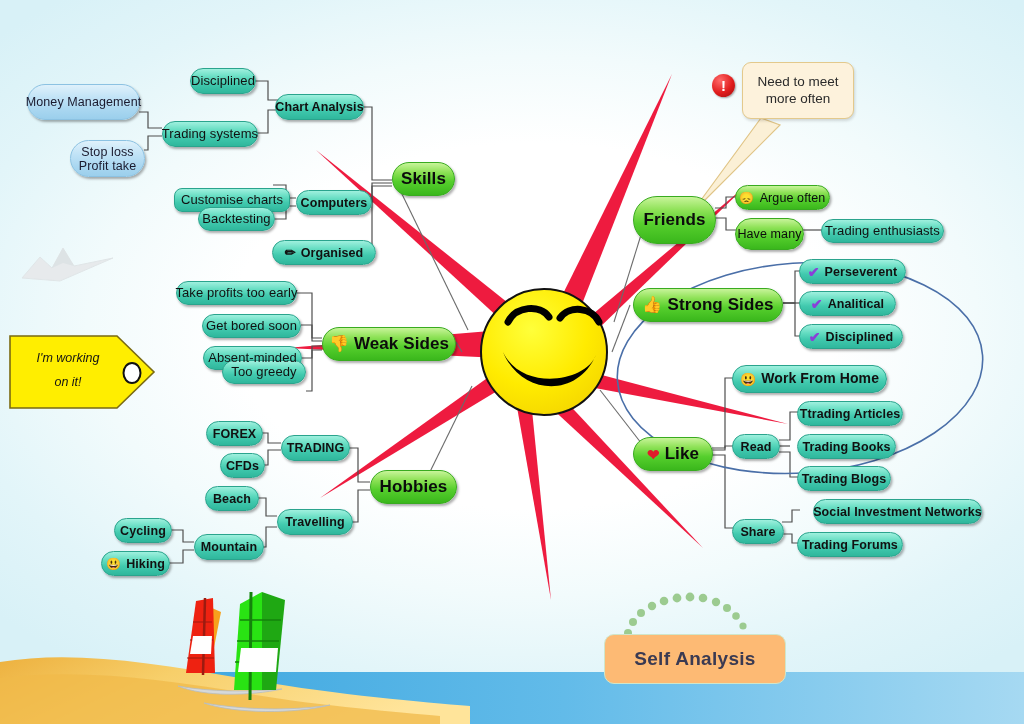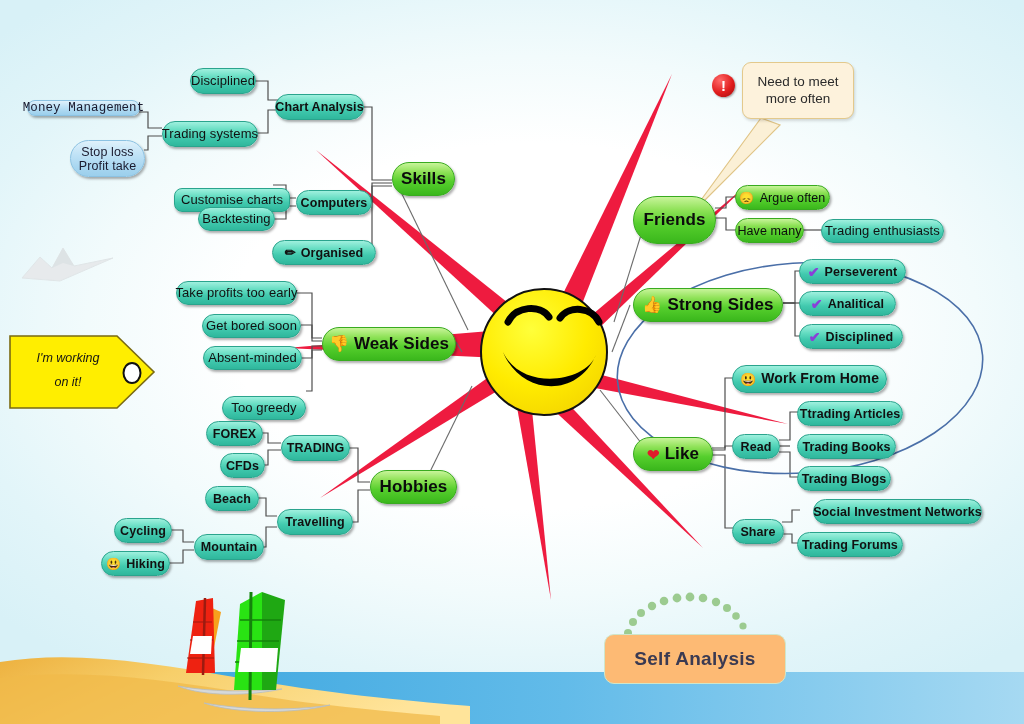--- a/index.html
+++ b/index.html
@@ -284,21 +284,21 @@
     </div>
 
     <div class="node teal plain" style="left:190px;top:68px;width:66px;height:26px;">
       <span class="lbl">Disciplined</span>
     </div>
 
     <div class="node teal plain" style="left:162px;top:121px;width:96px;height:26px;">
       <span class="lbl">Trading systems</span>
     </div>
 
-    <div class="node blue" style="left:27px;top:100px;width:113px;height:16px;font-family:Liberation Mono, monospace;">
+    <div class="node blue" style="left:27px;top:84px;width:113px;height:36px;">
       <span class="lbl">Money Management</span>
     </div>
 
     <div class="node blue" style="left:70px;top:140px;width:75px;height:37px;border-radius:20px;">
       <span class="lbl">Stop loss
 Profit take</span>
     </div>
 
     <div class="node teal" style="left:296px;top:190px;width:76px;height:25px;">
       <span class="lbl">Computers</span>
@@ -327,21 +327,21 @@
     </div>
 
     <div class="node teal plain" style="left:202px;top:314px;width:99px;height:24px;">
       <span class="lbl">Get bored soon</span>
     </div>
 
     <div class="node teal plain" style="left:203px;top:346px;width:99px;height:24px;">
       <span class="lbl">Absent-minded</span>
     </div>
 
-    <div class="node teal plain" style="left:222px;top:396px;width:84px;height:24px;">
+    <div class="node teal plain" style="left:222px;top:360px;width:84px;height:24px;">
       <span class="lbl">Too greedy</span>
     </div>
 
     <div class="node green" style="left:370px;top:470px;width:87px;height:34px;">
       <span class="lbl">Hobbies</span>
     </div>
 
     <div class="node teal" style="left:281px;top:435px;width:69px;height:26px;">
       <span class="lbl">TRADING</span>
     </div>
@@ -377,21 +377,21 @@
 
     <div class="node green" style="left:633px;top:196px;width:83px;height:48px;">
       <span class="lbl">Friends</span>
     </div>
 
     <div class="node green small2" style="left:735px;top:185px;width:95px;height:25px;">
       <span class="ico" style="font-size:12px;">😞</span>
       <span class="lbl">Argue often</span>
     </div>
 
-    <div class="node green small2" style="left:735px;top:218px;width:69px;height:25px;">
+    <div class="node green small2" style="left:735px;top:218px;width:69px;height:32px;">
       <span class="lbl">Have many</span>
     </div>
 
     <div class="node teal plain" style="left:821px;top:219px;width:123px;height:24px;">
       <span class="lbl">Trading enthusiasts</span>
     </div>
 
     <div class="node green" style="left:633px;top:288px;width:150px;height:34px;">
       <span class="ico" style="font-size:16px;">👍</span>
       <span class="lbl">Strong Sides</span>

